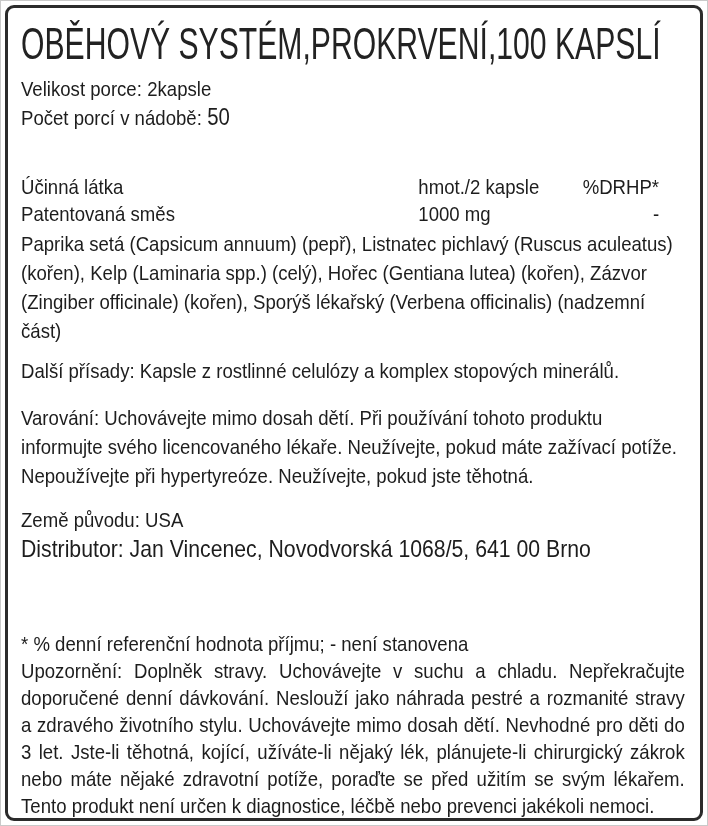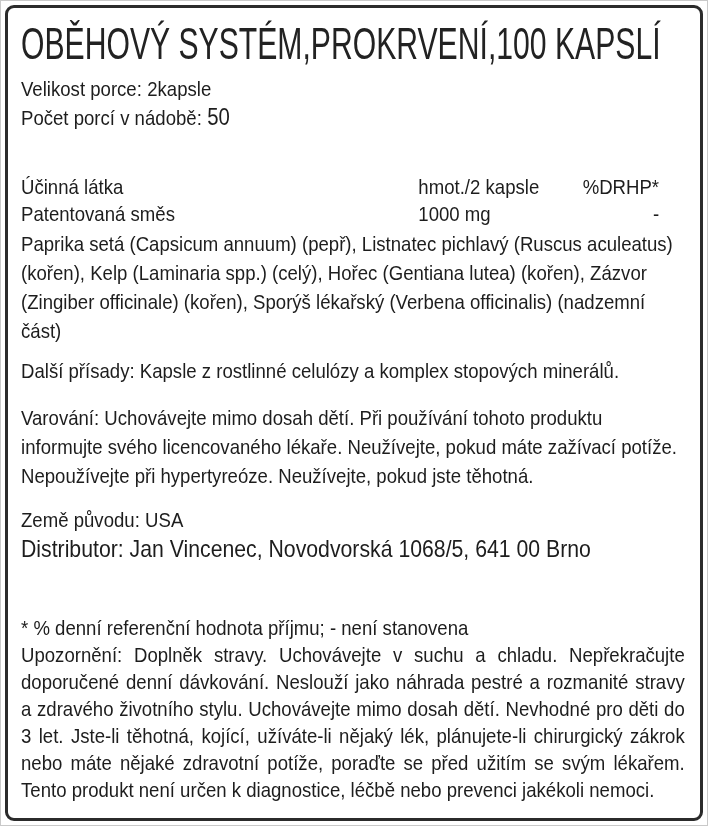--- a/index.html
+++ b/index.html
@@ -27,21 +27,21 @@
   .table     { margin-top:41px; }
   .trow      { display:flex; line-height:27px; }
   .c1 { width:449px; }
   .c2 { flex:1; }
   .c3 { width:150px; text-align:right; padding-right:29px; box-sizing:border-box; }
   .ingredients { margin-top:2px;  line-height:29px; }
   .other       { margin-top:11px; line-height:29px; }
   .warning     { margin-top:18px; line-height:29px; }
   .origin      { margin-top:17px; line-height:26px; }
   .distributor { font-size:24px; line-height:31px; }
-  .bottom      { margin-top:50px; }
+  .bottom      { margin-top:66px; }
   .footnote    { line-height:27px; }
   .notice      { line-height:27px; text-align:justify; }
 </style>
 </head>
 <body>
 
 <div class="page">
   <div class="sheet">
 
     <div class="title">OBĚHOVÝ SYSTÉM,PROKRVENÍ,100 KAPSLÍ</div>

